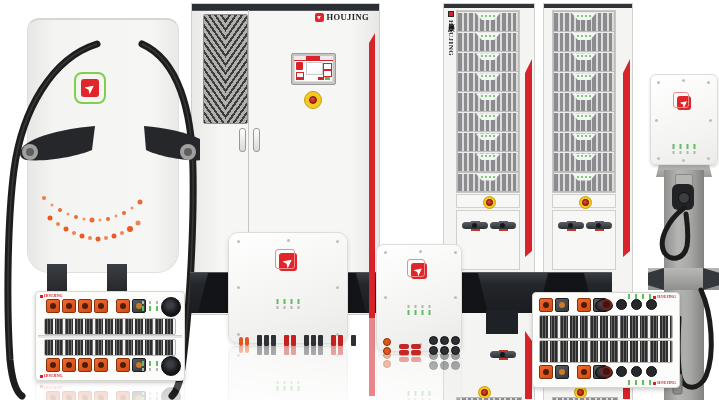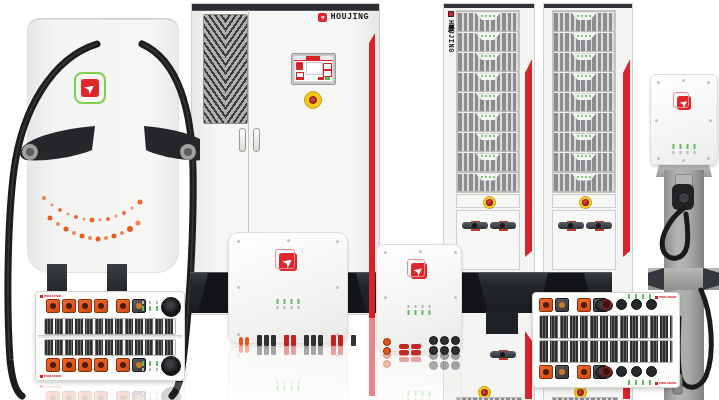--- a/index.html
+++ b/index.html
@@ -1,17 +1,17 @@
 <!DOCTYPE html>
 <html><head>
 <meta charset="utf-8">
 <style>
   html,body{margin:0;padding:0;background:#fff;}
   .stage{position:relative;width:719px;height:400px;background:#fff;overflow:hidden;
-         font-family:Liberation Mono, monospace;}
+         font-family:Liberation Serif, serif;}
   .abs{position:absolute;}
   i{display:block;font-style:normal;}
 
   
   .pile-body{left:27px;top:18px;width:150px;height:252px;z-index:1;
     background:linear-gradient(90deg,#e7e7e5,#f4f4f2 18%,#f6f6f4 82%,#e9e9e7);
     border:1px solid #e0e0dd;border-top:2px solid #d6d6d3;
     border-radius:12px 12px 22px 22px;}
   .pile-logo{left:74px;top:72px;width:28px;height:28px;z-index:2;
     border:2px solid #7ed04d;border-radius:8px;}

